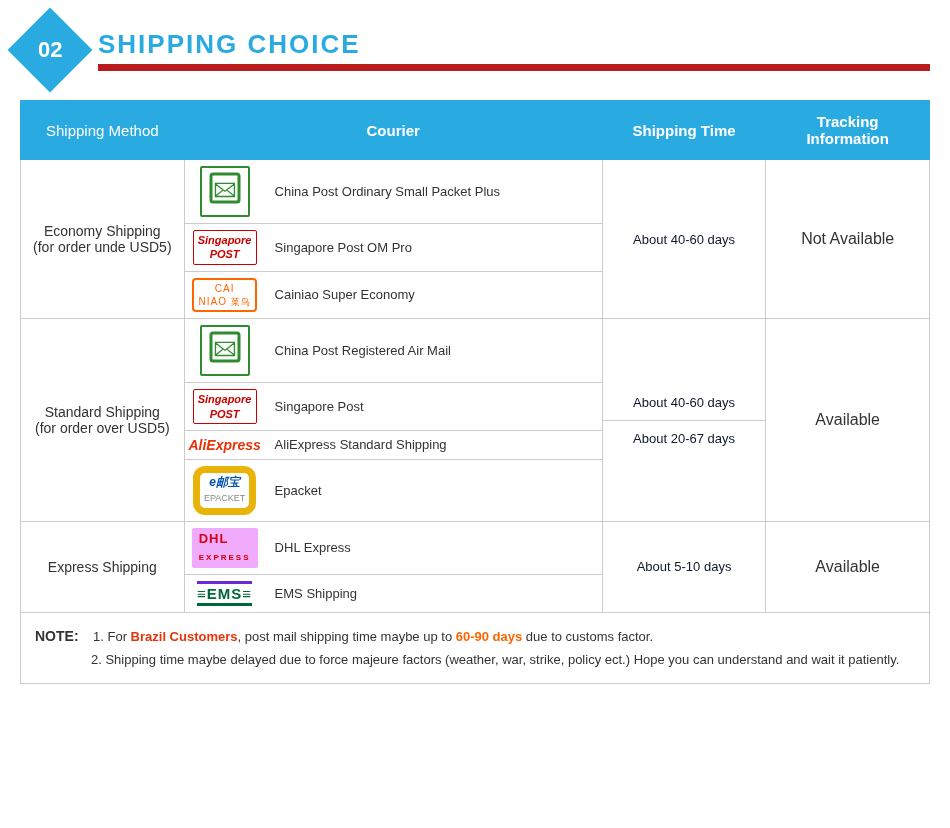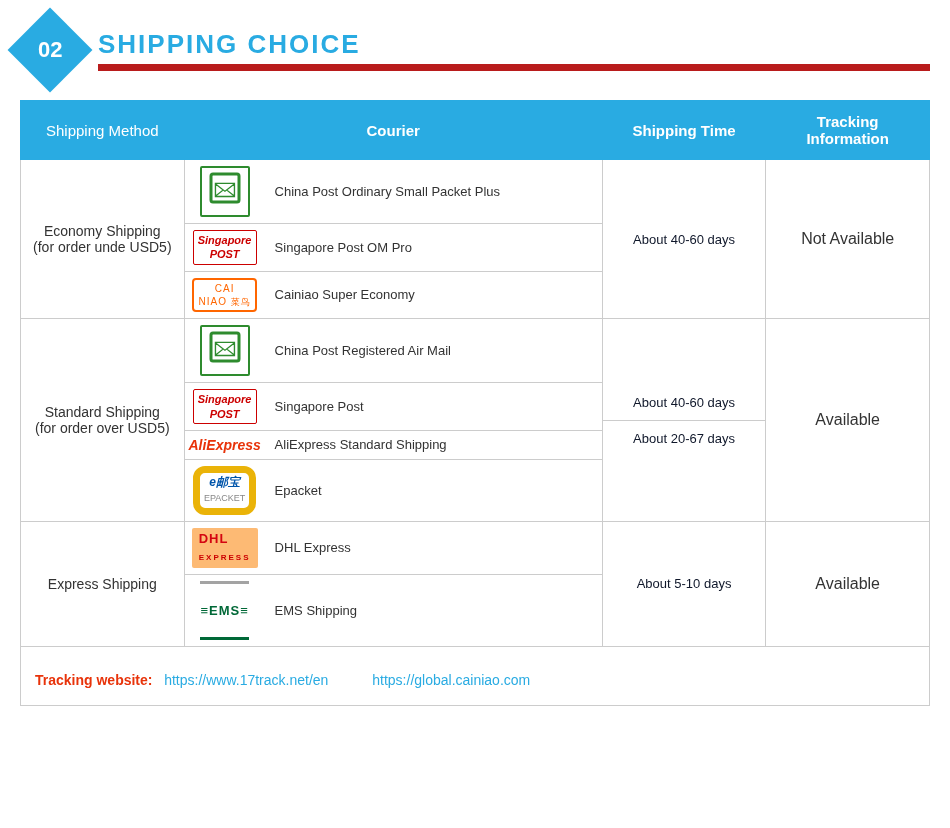--- a/index.html
+++ b/index.html
@@ -226,37 +226,39 @@
         <div style="padding:10px 6px; text-align:center; height:50%;">About 20-67 days</div>
       </td>
       <td class="col-tracking">Available</td>
     </tr>
 
     <tr>
       <td class="col-method">Express Shipping</td>
       <td class="col-courier" style="padding:0;">
         <div class="courier-row divider-inner">
           <div class="courier-logo">
-            <span style="background:#fdba74; color:#d40511; font-weight:900; font-size:13px; padding:3px 7px; border-radius:2px; display:inline-block; letter-spacing:1px; line-height:1.3;">DHL<br><span style="font-size:8px; color:#c00; letter-spacing:2px;">EXPRESS</span></span>
+            <span style="background:#f0abfc; color:#d40511; font-weight:900; font-size:13px; padding:3px 7px; border-radius:2px; display:inline-block; letter-spacing:1px; line-height:1.3;">DHL<br><span style="font-size:8px; color:#c00; letter-spacing:2px;">EXPRESS</span></span>
           </div>
           <span class="courier-name">DHL Express</span>
         </div>
         <div class="courier-row">
           <div class="courier-logo">
-            <span style="font-size:13px; font-weight:bold; color:#006837; letter-spacing:1px; display:inline-block; border-top:3px solid #a3a3a3; border-bottom:3px solid #006837; padding:19px 0;">≡EMS≡</span>
+            <span style="font-size:15px; font-weight:bold; color:#006837; letter-spacing:1px; display:inline-block; border-top:3px solid #6d28d9; border-bottom:3px solid #006837; padding:1px 0;">≡EMS≡</span>
           </div>
           <span class="courier-name">EMS Shipping</span>
         </div>
       </td>
       <td class="col-time">About 5-10 days</td>
       <td class="col-tracking">Available</td>
     </tr>
   </tbody>
 </table>
 
 <div class="note-section">
-  <div class="tracking-section" style="margin-top:10px;">
-    <span class="tracking-label">Tracking website:</span>
-    &nbsp;
-    <a class="tracking-link" href="#">https://www.17track.net/en</a>
-    <a class="tracking-link2" href="#">https://global.cainiao.com</a>
+  <div>
+    <span class="note-label">NOTE:</span>
+    &nbsp;&nbsp;
+    <span>1. For </span><span class="note-highlight-red">Brazil Customers</span><span>, post mail shipping time maybe up to </span><span class="note-highlight-orange">60-90 days</span><span> due to customs factor.</span>
+  </div>
+  <div style="margin-left: 56px;">
+    <span>2. Shipping time maybe delayed due to force majeure factors (weather, war, strike, policy ect.) Hope you can understand and wait it patiently.</span>
   </div>
 </div>
 
 </body></html>

